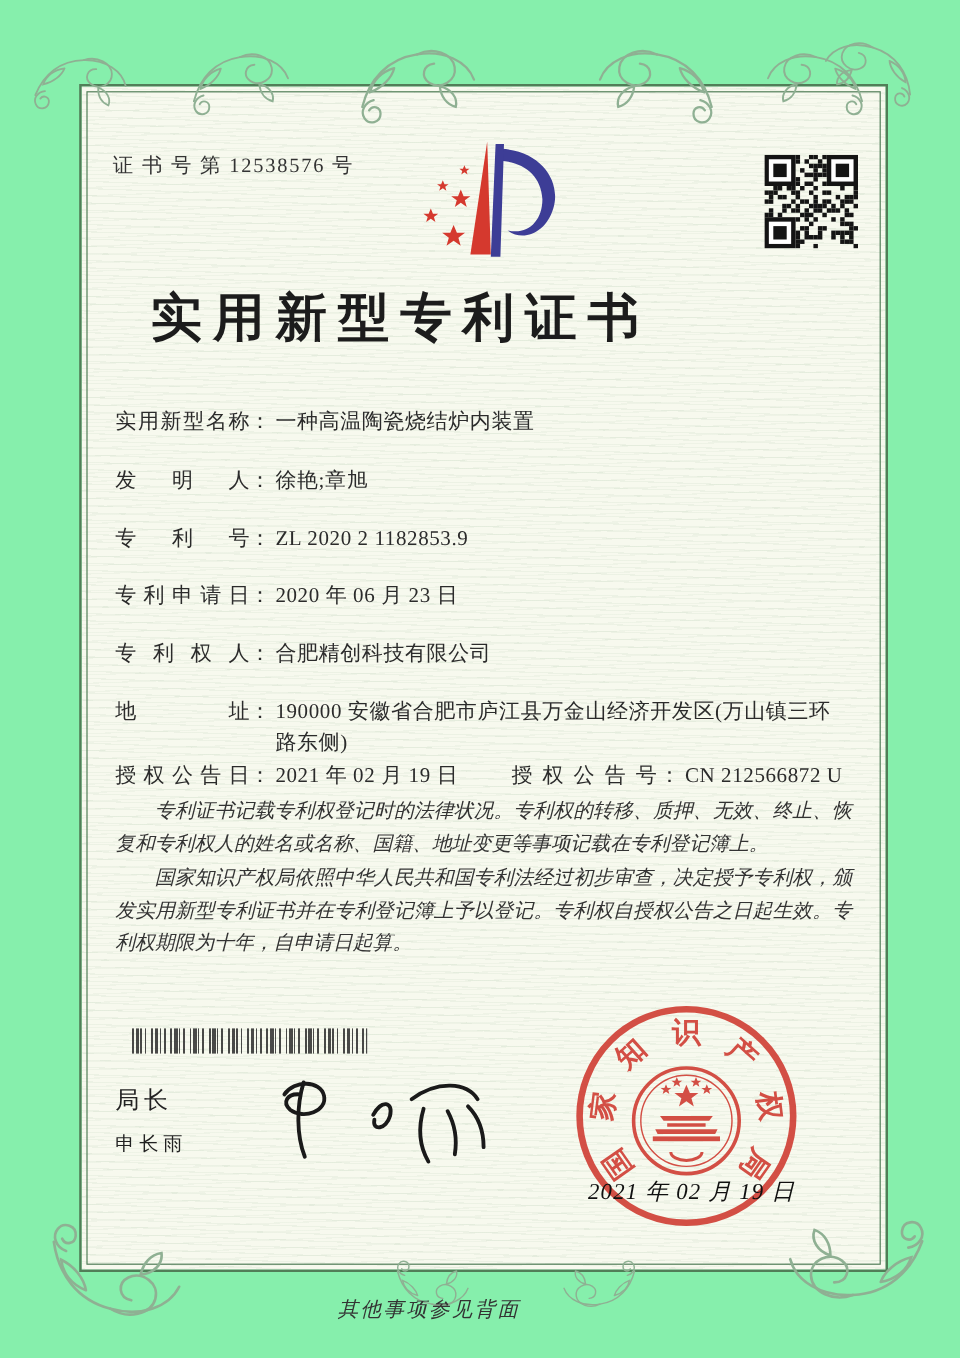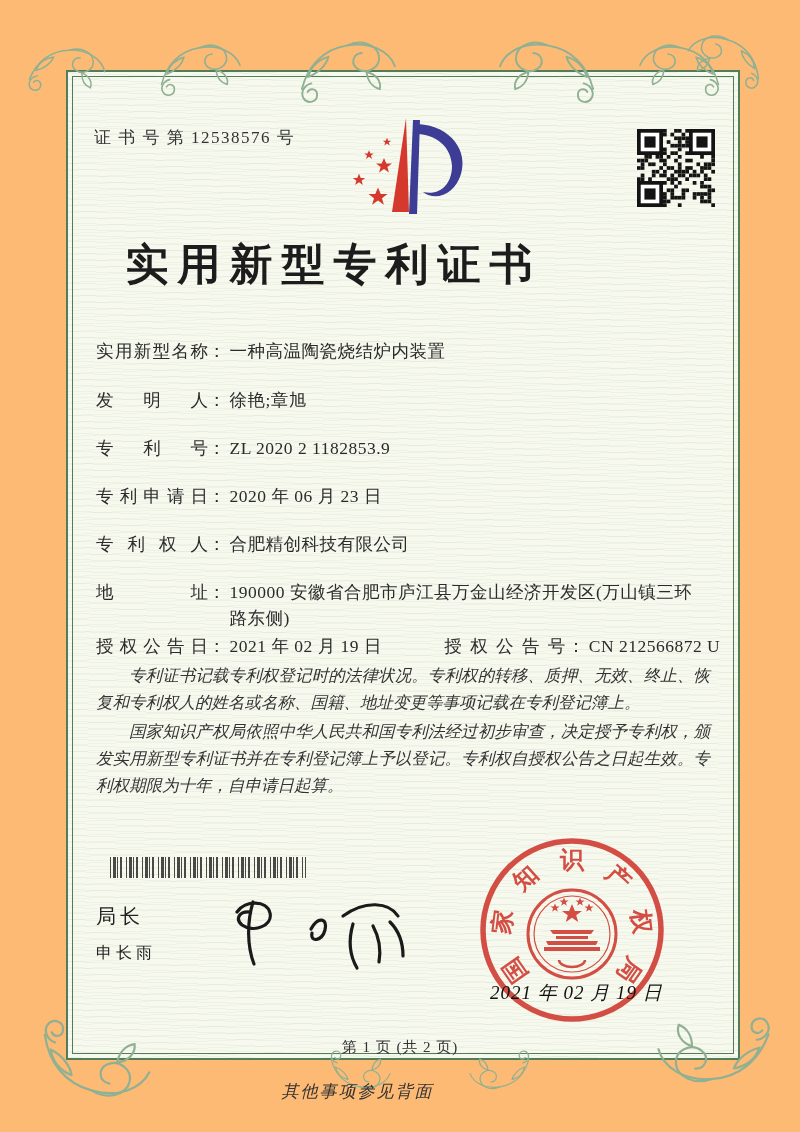--- a/index.html
+++ b/index.html
@@ -1,17 +1,17 @@
 <!DOCTYPE html>
 <html><head>
 <meta charset="utf-8">
 <style>
   html,body{margin:0;padding:0;background:#ffffff;}
   .page{
-    position:relative;width:800px;height:1132px;background:#fdba74;
+    position:relative;width:800px;height:1132px;background:#86efac;
     font-family:"Liberation Serif", serif;color:#2b2b2b;overflow:hidden;
   }
   .abs{position:absolute;}
   
   .paper{
     left:68px;top:72px;width:670px;height:986px;
     background:
       repeating-linear-gradient(2deg, rgba(140,175,140,.10) 0 1px, transparent 1px 6px),
       repeating-linear-gradient(-2deg, rgba(140,175,140,.08) 0 1px, transparent 1px 7px),
       #f7f9ee;
@@ -22,21 +22,21 @@
   .cert-no{left:94px;top:126px;font-size:17px;letter-spacing:1.5px;color:#333;}
   .title{
     left:0;top:236px;width:667px;text-align:center;
     font-size:43px;font-weight:700;letter-spacing:9px;color:#1c1c1c;
   }
   .row{position:absolute;left:96px;font-size:17.5px;line-height:26px;color:#2b2b2b;white-space:nowrap;}
   .lbl{display:inline-block;width:112px;text-align:justify;text-align-last:justify;}
   .colon{display:inline-block;margin-right:4px;}
   .val{display:inline-block;vertical-align:top;letter-spacing:0.5px;}
   .val.wrap{white-space:normal;max-width:470px;}
-  .grant2{margin-left:58px;}
+  .grant2{margin-left:40px;}
   .lbl2{letter-spacing:2px;}
   .body-text{
     left:96px;top:662px;width:614px;font-size:16.5px;line-height:27px;
     text-align:justify;color:#333;font-style:italic;
   }
   .body-text p{margin:0 0 2px 0;text-indent:2em;}
   .barcode{
     left:110px;top:857px;width:196px;height:21px;opacity:.85;
     background:repeating-linear-gradient(90deg,
       #2a2a2a 0 1.5px, transparent 1.5px 3px,
@@ -322,16 +322,15 @@
         <path d="M-16,2 h32 v3 h-32 z"></path>
         <path d="M-26,7 h52 l-2,4 h-48 z"></path>
         <rect x="-28" y="13" width="56" height="4"></rect>
         <path d="M-13,26 a13,7 0 0 0 26,0" fill="none" stroke="#cf382e" stroke-width="2.5"></path>
       </g>
     </g>
   </svg>
 
   <div class="abs seal-date">2021 年 02 月 19 日</div>
 
-  <div class="abs page-note">第 1 页 (共 2 页)</div>
   <div class="abs back-note">其他事项参见背面</div>
 
 </div>
 
 </body></html>

